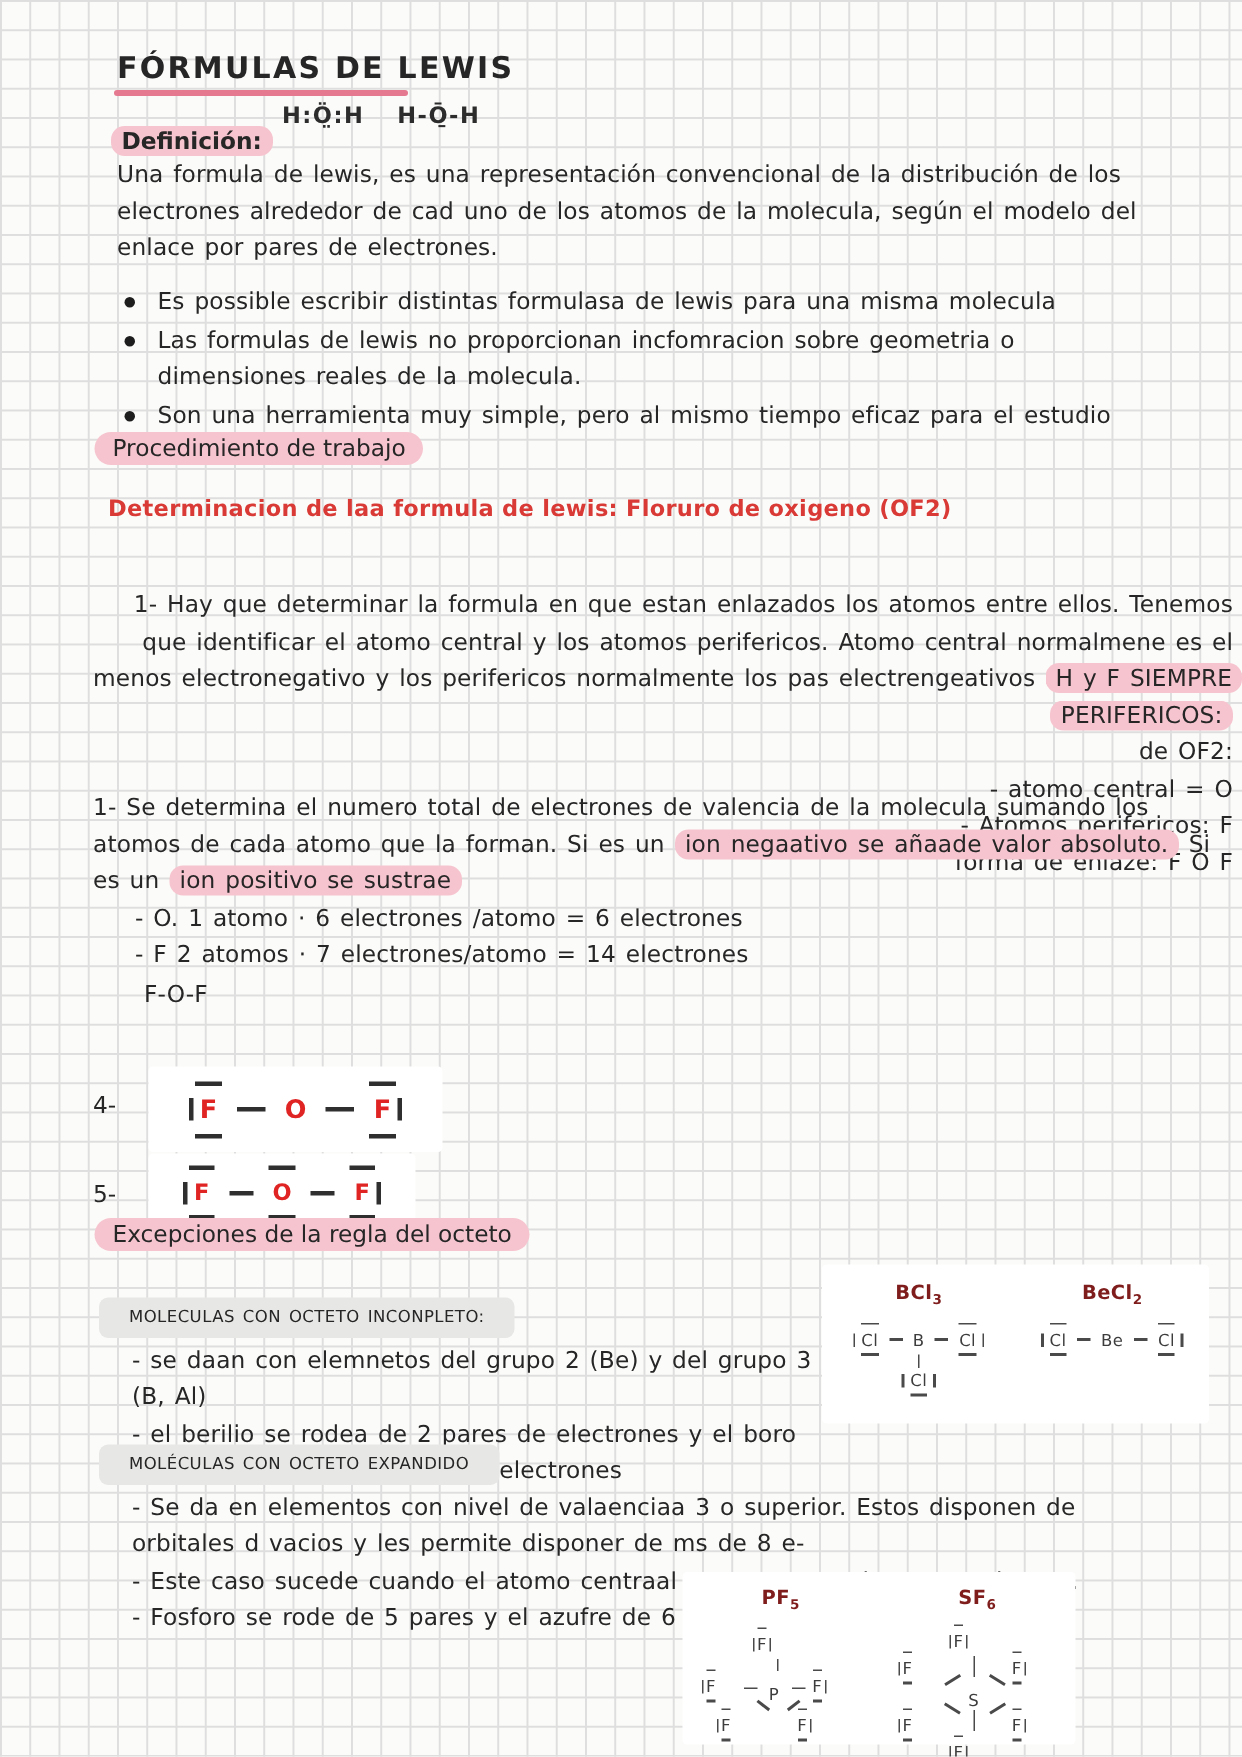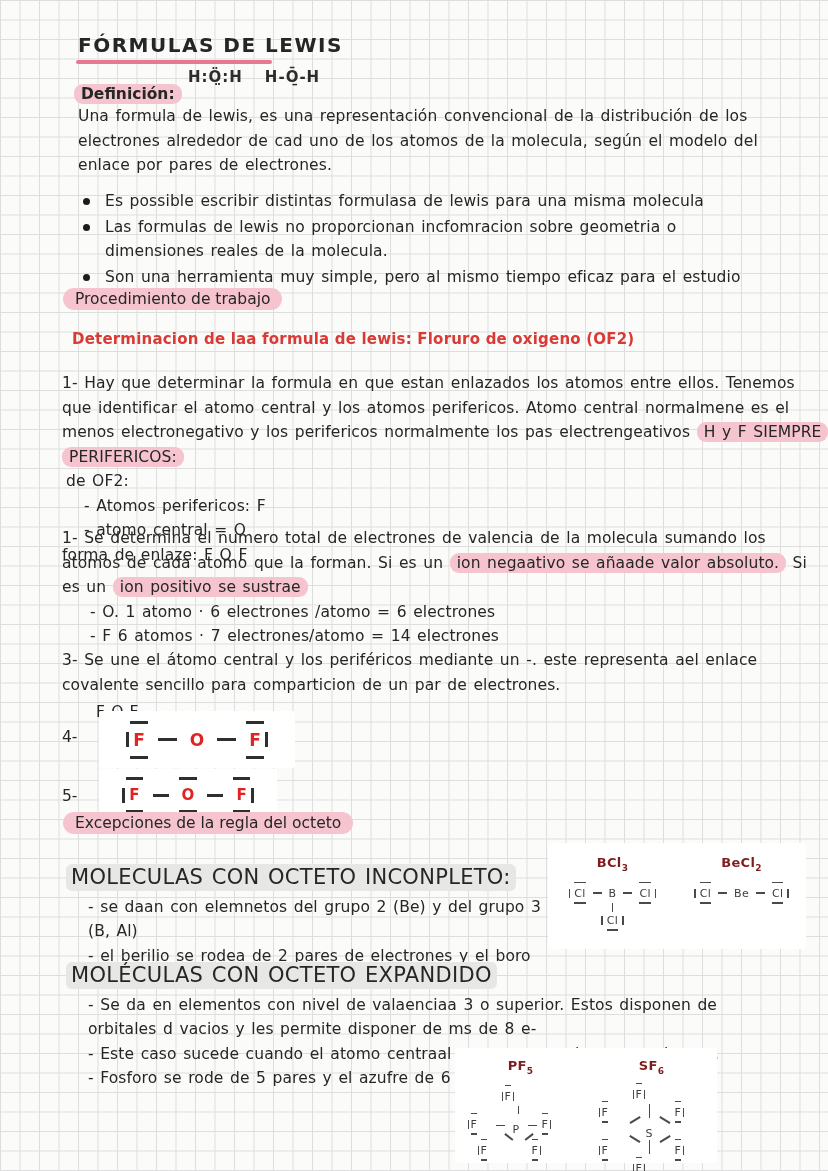--- a/index.html
+++ b/index.html
@@ -20,21 +20,21 @@
   .pill{display:inline-block;background:#f6c4cf;border-radius:12px;padding:2px 12px;font-size:15.5px;}
   .bold{font-weight:700;}
   .red-head{font-size:15px;font-weight:600;color:#d93a35;letter-spacing:0.2px;}
   ul.bullets{margin:0;padding:0;list-style:none;}
   ul.bullets li{position:relative;padding-left:27px;margin-bottom:1px;}
   ul.bullets li::before{content:"";position:absolute;left:5px;top:9px;width:7px;height:7px;border-radius:50%;background:#1d1d1d;}
   .indent1{padding-left:4px;}
   .indent2{padding-left:22px;}
   .indent3{padding-left:28px;}
   .indent4{padding-left:12px;}
-  .gray-head{display:inline-block;background:#e7e7e5;border-radius:6px;padding:1px 5px;font-size:21px;letter-spacing:0.3px;}
+  .gray-head{display:inline-block;background:#e7e7e5;border-radius:6px;padding:1px 20px;font-size:11px;letter-spacing:0.3px;}
   .card{position:absolute;background:#ffffff;border-radius:3px;}
   
   .lewis-card{display:flex;align-items:center;justify-content:center;}
   .big-atom{position:relative;color:#e02424;font-weight:700;font-size:17px;margin:0 4px;}
   .big-atom.lt::before{content:"";position:absolute;top:-9px;left:-3px;right:-3px;height:3px;background:#2f2f2f;}
   .big-atom.lb::after{content:"";position:absolute;bottom:-9px;left:-3px;right:-3px;height:3px;background:#2f2f2f;}
   .big-bond{display:inline-block;width:19px;height:3px;background:#2f2f2f;margin:0 9px;}
   .big-pipe{display:inline-block;width:3px;height:15px;background:#2f2f2f;}
   .step-label{font-size:15.5px;}
   
@@ -77,36 +77,35 @@
     <li>Las formulas de lewis no proporcionan incfomracion sobre geometria o dimensiones reales de la molecula.</li>
     <li>Son una herramienta muy simple, pero al mismo tiempo eficaz para el estudio dde moleculas.</li>
   </ul>
 
   <div class="abs" style="left:63px;top:288px;">
     <span class="pill">Procedimiento de trabajo</span>
   </div>
 
   <div class="abs red-head" style="left:72px;top:330px;">Determinacion de laa formula de lewis: Floruro de oxigeno (OF2)</div>
 
-  <div class="abs txt" style="left:62px;top:371px;width:760px;">
+  <div class="abs txt" style="left:62px;top:391px;width:760px;text-align:right;">
     <span>1- Hay que determinar la formula en que estan enlazados los atomos entre ellos. Tenemos que identificar el atomo central y los atomos perifericos. Atomo central normalmene es el menos electronegativo y los perifericos normalmente los pas electrengeativos </span><span class="hl-pink">H y F SIEMPRE PERIFERICOS:</span>
     <div class="indent1">de OF2:</div>
+    <div class="indent2">- atomo central = O</div>
     <div class="indent2">- Atomos perifericos: F</div>
-    <div class="indent2">- atomo central = O</div>
     <div>forma de enlaze: F O F</div>
   </div>
 
   <div class="abs txt" style="left:62px;top:526px;width:762px;">
     <span>1- Se determina el numero total de electrones de valencia de la molecula sumando los atomos de cada atomo que la forman. Si es un </span><span class="hl-pink">ion negaativo se añaade valor absoluto.</span><span> Si es un </span><span class="hl-pink">ion positivo se sustrae</span>
     <div class="indent3">- O. 1 atomo · 6 electrones /atomo = 6 electrones</div>
-    <div class="indent3">- F  6 atomos · 7 electrones/atomo = 14 electrones</div>
+    <div class="indent3">- F  2 atomos · 7 electrones/atomo = 14 electrones</div>
   </div>
 
   <div class="abs txt" style="left:62px;top:648px;width:762px;">
-    <span>3-  Se une el átomo central y los periféricos mediante un -. este representa ael enlace covalente sencillo para comparticion de un par de electrones.</span>
     <div style="padding-left:34px;margin-top:3px;">F-O-F</div>
   </div>
 
   <div class="abs step-label" style="left:62px;top:728px;">4-</div>
   <div class="card lewis-card" style="left:99px;top:711px;width:196px;height:57px;">
     <span class="big-pipe"></span>
     <span class="big-atom lt lb">F</span>
     <span class="big-bond"></span>
     <span class="big-atom">O</span>
     <span class="big-bond"></span>

